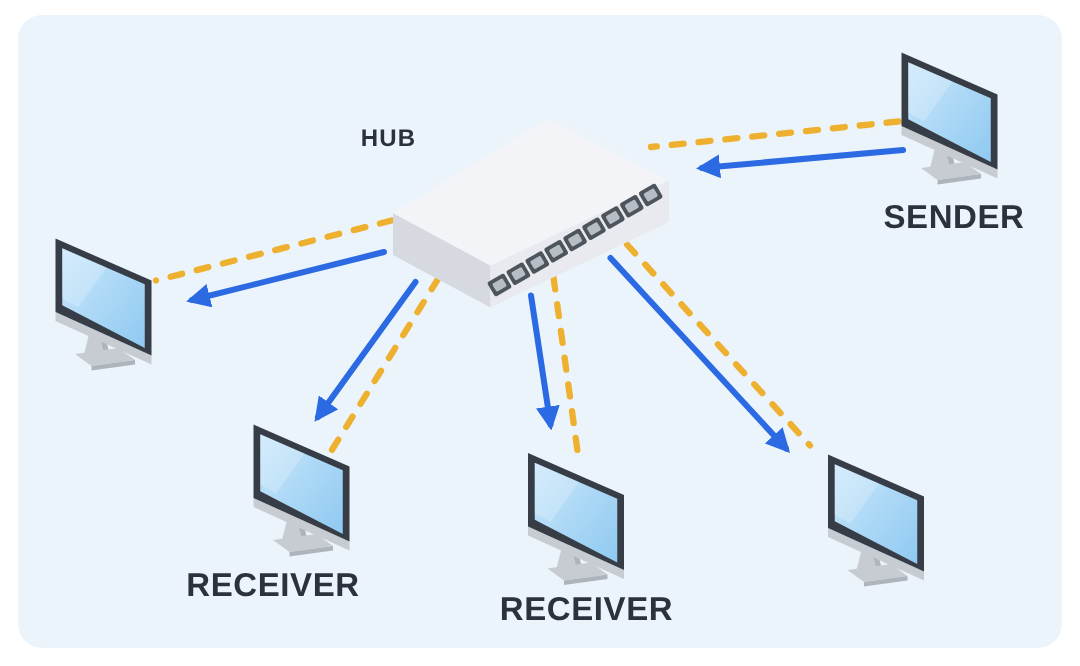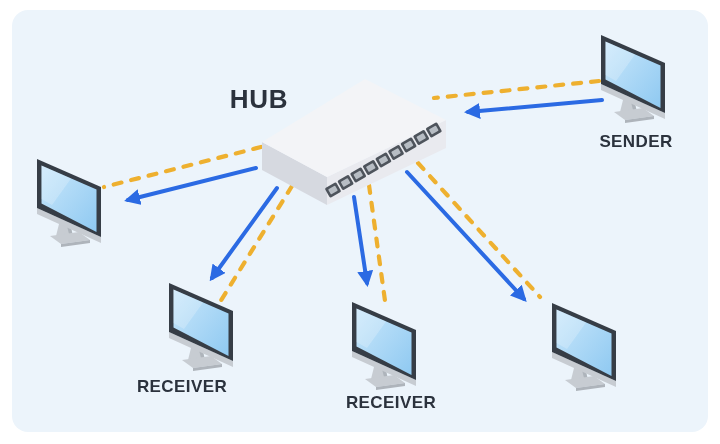--- a/index.html
+++ b/index.html
@@ -14,22 +14,22 @@
   .stage svg{position:absolute;left:0;top:0;}
   .blue-line{stroke:var(--line-blue);stroke-width:4;stroke-linecap:round;fill:none;}
   .dash-line{stroke:var(--dash-yellow);stroke-width:4.2;stroke-linecap:round;fill:none;stroke-dasharray:8 10;}
   .hub-top{fill:var(--hub-top);} .hub-left{fill:var(--hub-left);} .hub-right{fill:var(--hub-right);}
   .port-dark{fill:var(--port-dark);} .port-light{fill:var(--port-light);}
   .m-frame{fill:var(--monitor-frame);} .m-chin{fill:var(--stand-gray);}
   .m-stand{fill:var(--stand-gray);} .m-stand-dark{fill:var(--stand-gray-dark);}
   .m-sheen{fill:#ffffff;opacity:0.22;}
   .label{position:absolute;color:var(--label-text);font-weight:bold;white-space:nowrap;
          transform:translateX(-50%);letter-spacing:0.4px;}
-  .label.hub{font-size:26px;letter-spacing:0.8px;}
-  .label.node{font-size:17px;}
+  .label.hub{font-size:16px;letter-spacing:0.8px;}
+  .label.node{font-size:22px;}
 </style>
 </head>
 <body>
 
 <div class="stage">
   <svg width="720" height="444" viewBox="0 0 720 444">
     <defs>
       <linearGradient id="scr" x1="0" y1="0" x2="1" y2="1">
         <stop offset="0" style="stop-color:var(--screen-light,#c9e7fb)"></stop>
         <stop offset="1" style="stop-color:var(--screen-dark,#8fc9f1)"></stop>

